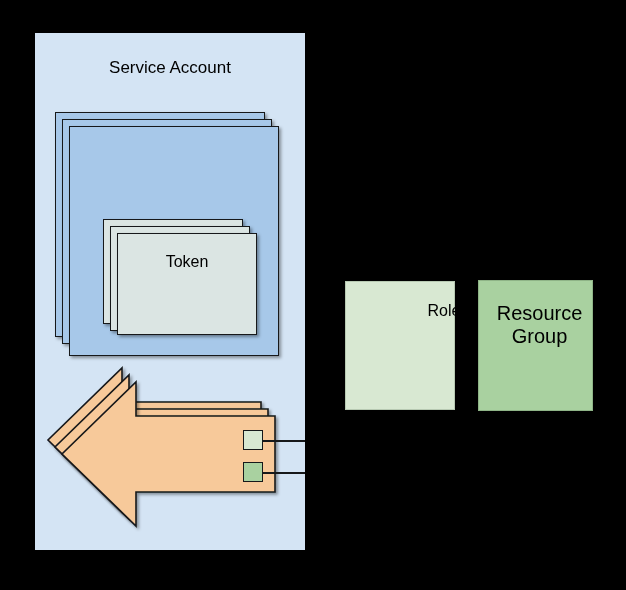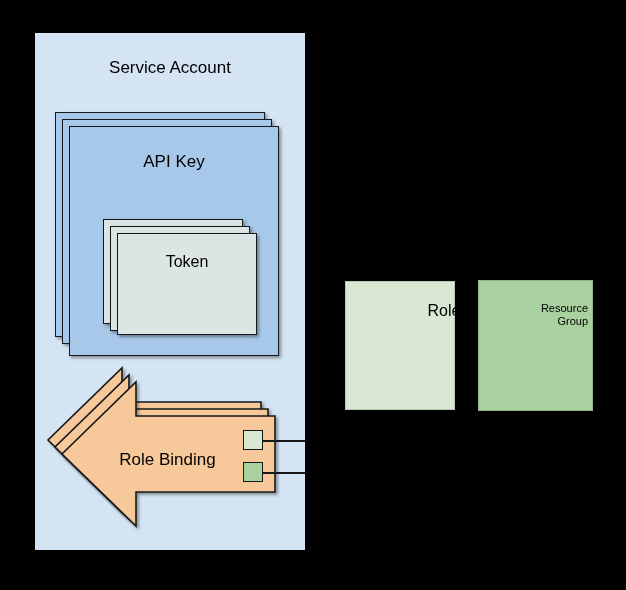--- a/index.html
+++ b/index.html
@@ -141,38 +141,37 @@
     top: 280px;
     width: 115px;
     height: 131px;
     background: #a9d1a0;
     border: 1px solid #8fb487;
   }
   #resource-group-label {
     left: 483px;
     top: 302px;
     width: 105px;
-    font-size: 11px;
-    text-align: right;
+    font-size: 20px;
+    text-align: center;
     padding-left: 8px;
     box-sizing: border-box;
   }
 </style>
 </head>
 <body>
 
 <div id="canvas">
 
   <div class="box" id="service-account"></div>
   <div class="label" id="service-account-label">Service Account</div>
 
   <div class="box apikey-card" id="apikey-back2"></div>
   <div class="box apikey-card" id="apikey-back1"></div>
   <div class="box apikey-card" id="apikey-front"></div>
-  <div class="label" id="apikey-label">API Key</div>
 
   <div class="box token-card" id="token-back2"></div>
   <div class="box token-card" id="token-back1"></div>
   <div class="box token-card" id="token-front"></div>
   <div class="label" id="token-label">Token</div>
 
   <div class="arrow-wrap">
     <svg width="626" height="590" viewBox="0 0 626 590" xmlns="http://www.w3.org/2000/svg">
       <defs>
         <filter id="dropshadow" x="-20%" y="-20%" width="160%" height="160%">
@@ -180,21 +179,20 @@
         </filter>
       </defs>
 
       <polygon points="122,368 122,402 261,402 261,478 122,478 122,512 48,440" fill="#f7c99a" stroke="#16181a" stroke-width="1.6" filter="url(#dropshadow)"></polygon>
 
       <polygon points="129,375 129,409 268,409 268,485 129,485 129,519 55,447" fill="#f7c99a" stroke="#16181a" stroke-width="1.6" filter="url(#dropshadow)"></polygon>
 
       <polygon points="136,382 136,416 275,416 275,492 136,492 136,526 62,454" fill="#f7c99a" stroke="#16181a" stroke-width="1.6" filter="url(#dropshadow)"></polygon>
     </svg>
   </div>
-  <div class="label" id="rolebinding-label">Role Binding</div>
 
   <div class="chip" id="chip-role"></div>
   <div class="chip" id="chip-resource"></div>
 
   <div class="connector" id="connector-role"></div>
   <div class="connector" id="connector-resource"></div>
 
   <div class="box" id="role-box"></div>
   <div class="label" id="role-label">Role</div>
 

